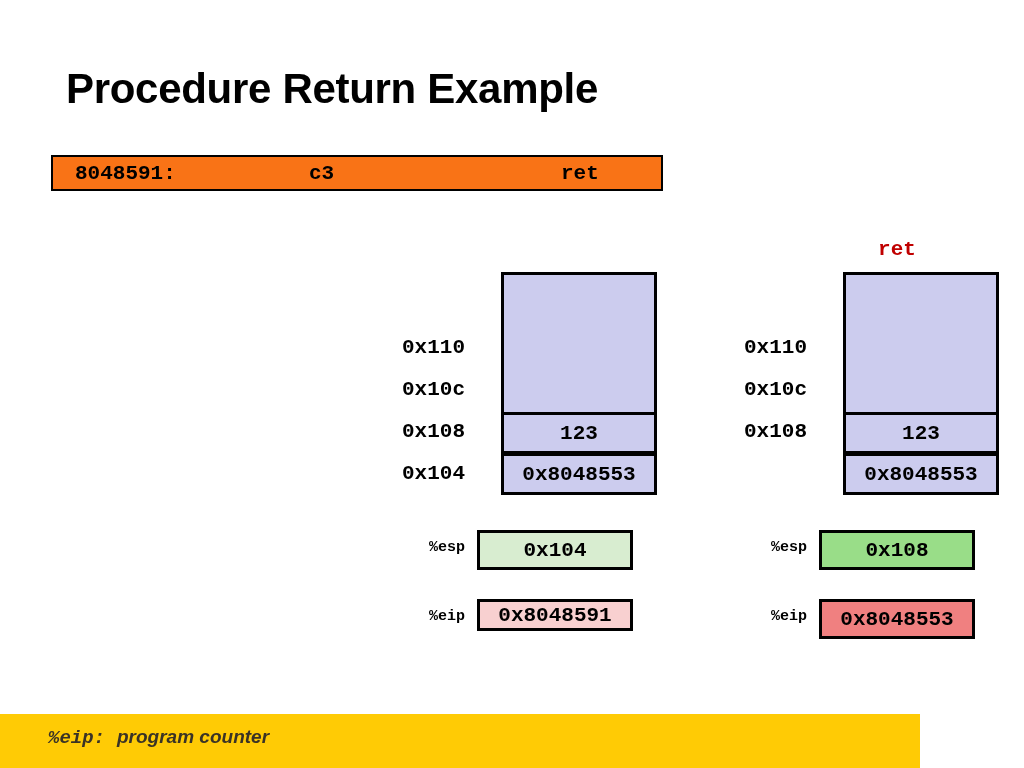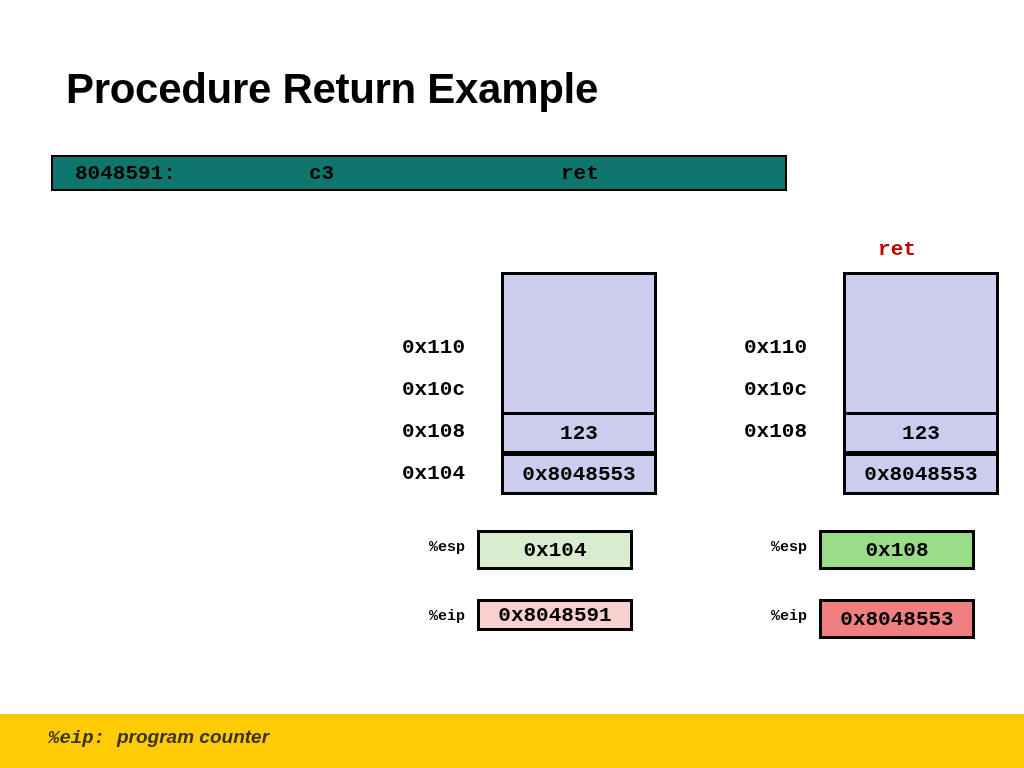--- a/index.html
+++ b/index.html
@@ -28,24 +28,24 @@
     line-height: 1.1;
     white-space: nowrap;
     font-family: "Liberation Sans", sans-serif;
   }
 
   
   #code-box {
     position: absolute;
     left: 51px;
     top: 155px;
-    width: 736px;
+    width: 612px;
     height: 36px;
     border: 2px solid #000000;
-    background: #0f766e;
+    background: #f97316;
     box-sizing: border-box;
   }
   #code-box .code-line {
     position: absolute;
     left: 0;
     top: 0;
     width: 100%;
     height: 100%;
     display: flex;
     align-items: center;
@@ -121,21 +121,21 @@
     color: #c00000;
     white-space: nowrap;
     text-align: center;
   }
 
   
   #footer-bar {
     position: absolute;
     left: 0;
     top: 714px;
-    width: 1024px;
+    width: 920px;
     height: 54px;
     background: #ffcb05;
   }
   #footer-bar .footer-text {
     position: absolute;
     left: 48px;
     top: 12px;
     font-size: 19px;
     font-weight: bold;
     font-style: italic;

